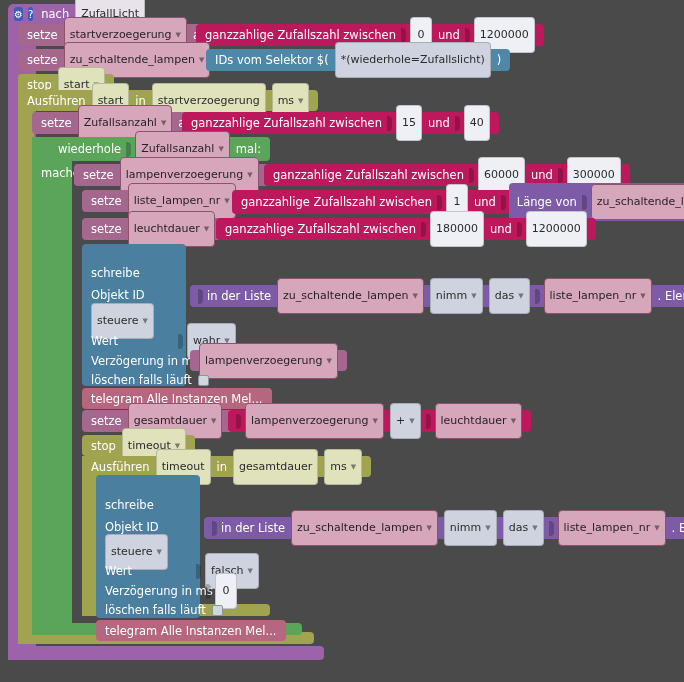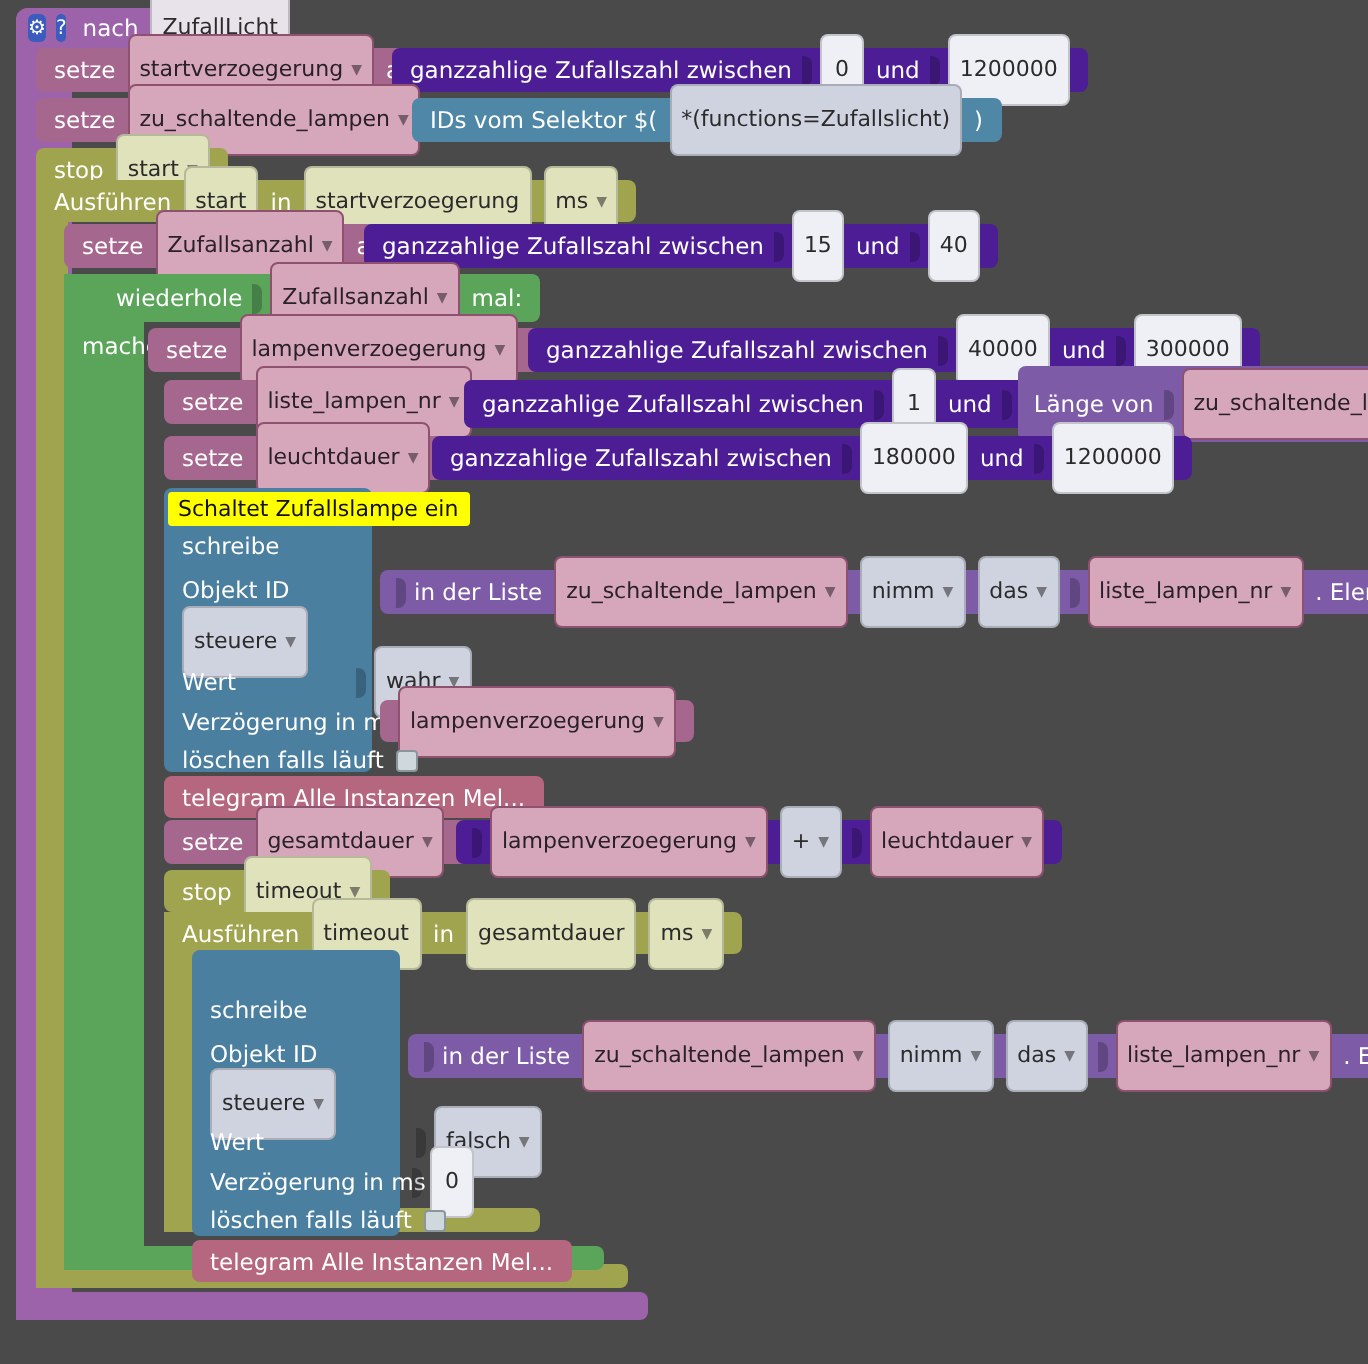--- a/index.html
+++ b/index.html
@@ -24,21 +24,21 @@
     font-size: 11.5px;
     white-space: nowrap;
     border-radius: 4px;
     padding: 0 6px;
   }
   
   .c-hat     { background: #9c63ab; }
   .c-mauve   { background: #a5678e; }  
   .c-olive   { background: #a0a44e; }  
   .c-green   { background: #5ba55b; }  
-  .c-blue    { background: #4c1d95; }  
+  .c-blue    { background: #be185d; }  
   .c-steel   { background: #4a7fa0; }  
   .c-teal    { background: #4f87a6; }
   .c-listpur { background: #7d5ba6; }  
   .c-pink    { background: #b5677f; }  
 
   
   .fld {
     display: inline-flex; align-items: center;
     background: #e8e2ea;
     color: #2b2b2b;
@@ -139,21 +139,21 @@
     <span class="lbl">setze</span>
     <span class="fld varpill">
         <span>zu_schaltende_lampen</span>
         <span class="caret">▼</span>
       </span>
     <span class="lbl">auf</span>
     <span class="socket"></span>
   </div>
   <div class="blk c-teal" style="left:206px; top:49px; height:22px;">
     <span class="lbl">IDs vom Selektor $(</span>
-    <span class="fld greyp">*(functions=Zufallslicht)</span>
+    <span class="fld greyp">*(wiederhole=Zufallslicht)</span>
     <span class="lbl">)</span>
   </div>
 
   <div class="blk c-olive" style="left:18px; top:74px; height:21px;">
     <span class="lbl">stop</span>
     <span class="fld olivep">
         <span>start</span>
         <span class="caret">▼</span>
       </span>
   </div>
@@ -209,21 +209,21 @@
     <span class="fld varpill">
         <span>lampenverzoegerung</span>
         <span class="caret">▼</span>
       </span>
     <span class="lbl">auf</span>
     <span class="socket"></span>
   </div>
   <div class="blk c-blue" style="left:264px; top:164px; height:22px;">
     <span class="lbl">ganzzahlige Zufallszahl zwischen</span>
     <span class="socket"></span>
-    <span class="fld num">40000</span>
+    <span class="fld num">60000</span>
     <span class="lbl">und</span>
     <span class="socket"></span>
     <span class="fld num">300000</span>
   </div>
 
   <div class="blk c-mauve" style="left:82px; top:190px; height:22px;">
     <span class="lbl">setze</span>
     <span class="fld varpill">
         <span>liste_lampen_nr</span>
         <span class="caret">▼</span>
@@ -258,21 +258,20 @@
   <div class="blk c-blue" style="left:216px; top:218px; height:22px;">
     <span class="lbl">ganzzahlige Zufallszahl zwischen</span>
     <span class="socket"></span>
     <span class="fld num">180000</span>
     <span class="lbl">und</span>
     <span class="socket"></span>
     <span class="fld num">1200000</span>
   </div>
 
   <div class="spacerbar c-steel" style="left:82px; top:244px; width:104px; height:142px; border-radius:4px;"></div>
-  <div class="comment" style="left:84px; top:246px;">Schaltet Zufallslampe ein</div>
   <div class="blk c-steel" style="left:82px; top:264px; height:18px; background:transparent;">
     <span class="lbl">schreibe</span>
   </div>
   <div class="blk c-steel" style="left:82px; top:285px; height:20px; background:transparent;">
     <span class="lbl">Objekt ID</span>
   </div>
   <div class="blk c-listpur" style="left:190px; top:285px; height:22px;">
     <span class="socket"></span>
     <span class="lbl">in der Liste</span>
     <span class="fld varpill">
@@ -406,21 +405,21 @@
   </div>
   <div class="blk" style="left:96px; top:543px; height:18px; background:transparent;">
     <span class="fld greyp">
         <span>steuere</span>
         <span class="caret">▼</span>
       </span>
   </div>
   <div class="blk" style="left:96px; top:562px; height:18px; background:transparent;">
     <span class="lbl">Wert</span>
   </div>
-  <div class="blk" style="left:200px; top:561px; height:20px; background:transparent;">
+  <div class="blk" style="left:188px; top:561px; height:20px; background:transparent;">
     <span class="socket"></span>
     <span class="fld greyp">
         <span>falsch</span>
         <span class="caret">▼</span>
       </span>
   </div>
   <div class="blk" style="left:96px; top:582px; height:18px; background:transparent;">
     <span class="lbl">Verzögerung in ms</span>
   </div>
   <div class="blk" style="left:198px; top:581px; height:20px; background:transparent;">

